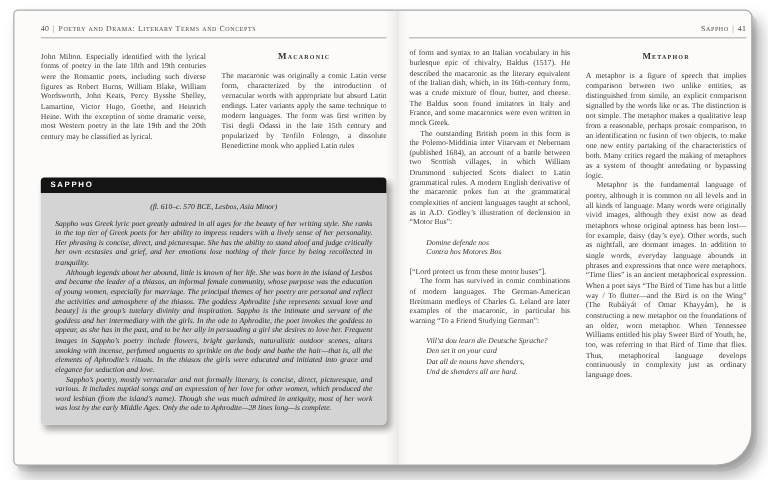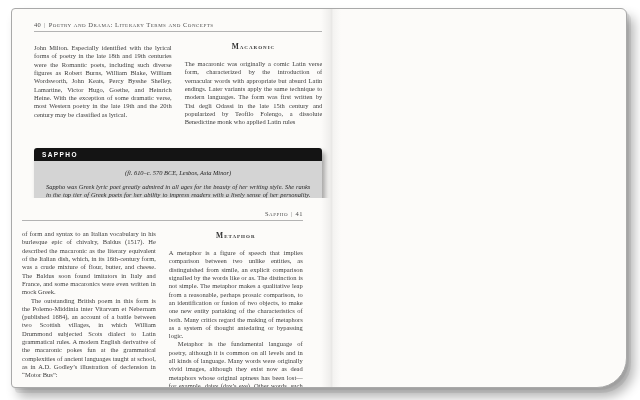--- a/index.html
+++ b/index.html
@@ -1,20 +1,20 @@
 <!DOCTYPE html>
 <html><head>
 <meta charset="utf-8">
 <style>
   html,body{margin:0;padding:0;width:640px;height:400px;background:#ffffff;overflow:hidden;
     font-family:"Liberation Serif",serif;-webkit-font-smoothing:antialiased;}
   .book{position:absolute;left:11px;top:8px;width:616px;height:380px;background:#fcfbf9;
     border:1px solid #a9a9a9;border-radius:4px 6px 30px 4px;
     box-shadow:2px 2px 0 rgba(0,0,0,0.05),4px 5px 0 rgba(0,0,0,0.07),7px 9px 12px rgba(0,0,0,0.30);
-    display:flex;box-sizing:border-box;flex-direction:column;}
+    display:flex;box-sizing:border-box;}
   .spine{position:absolute;top:0;bottom:0;left:calc(52% - 10px);width:20px;pointer-events:none;
     background:linear-gradient(to right,rgba(0,0,0,0),rgba(0,0,0,0.05) 45%,rgba(0,0,0,0.08) 52%,rgba(0,0,0,0.03) 62%,rgba(0,0,0,0));}
   .page{box-sizing:border-box;overflow:hidden;height:100%;}
   .page-left{width:52%;padding:12px 9px 10px 22px;}
   .page-right{width:48%;padding:12px 4px 10px 10px;}
   .page-header{border-bottom:1px solid #b3b3b3;padding-bottom:3px;margin-bottom:9px;
     font-size:6.5px;color:#4c4c4c;letter-spacing:0.3px;white-space:nowrap;}
   .page-header .hd-title{font-variant:small-caps;letter-spacing:0.5px;}
   .page-header.right{text-align:right;}
   .hd-div{margin:0 3px;color:#777;}

